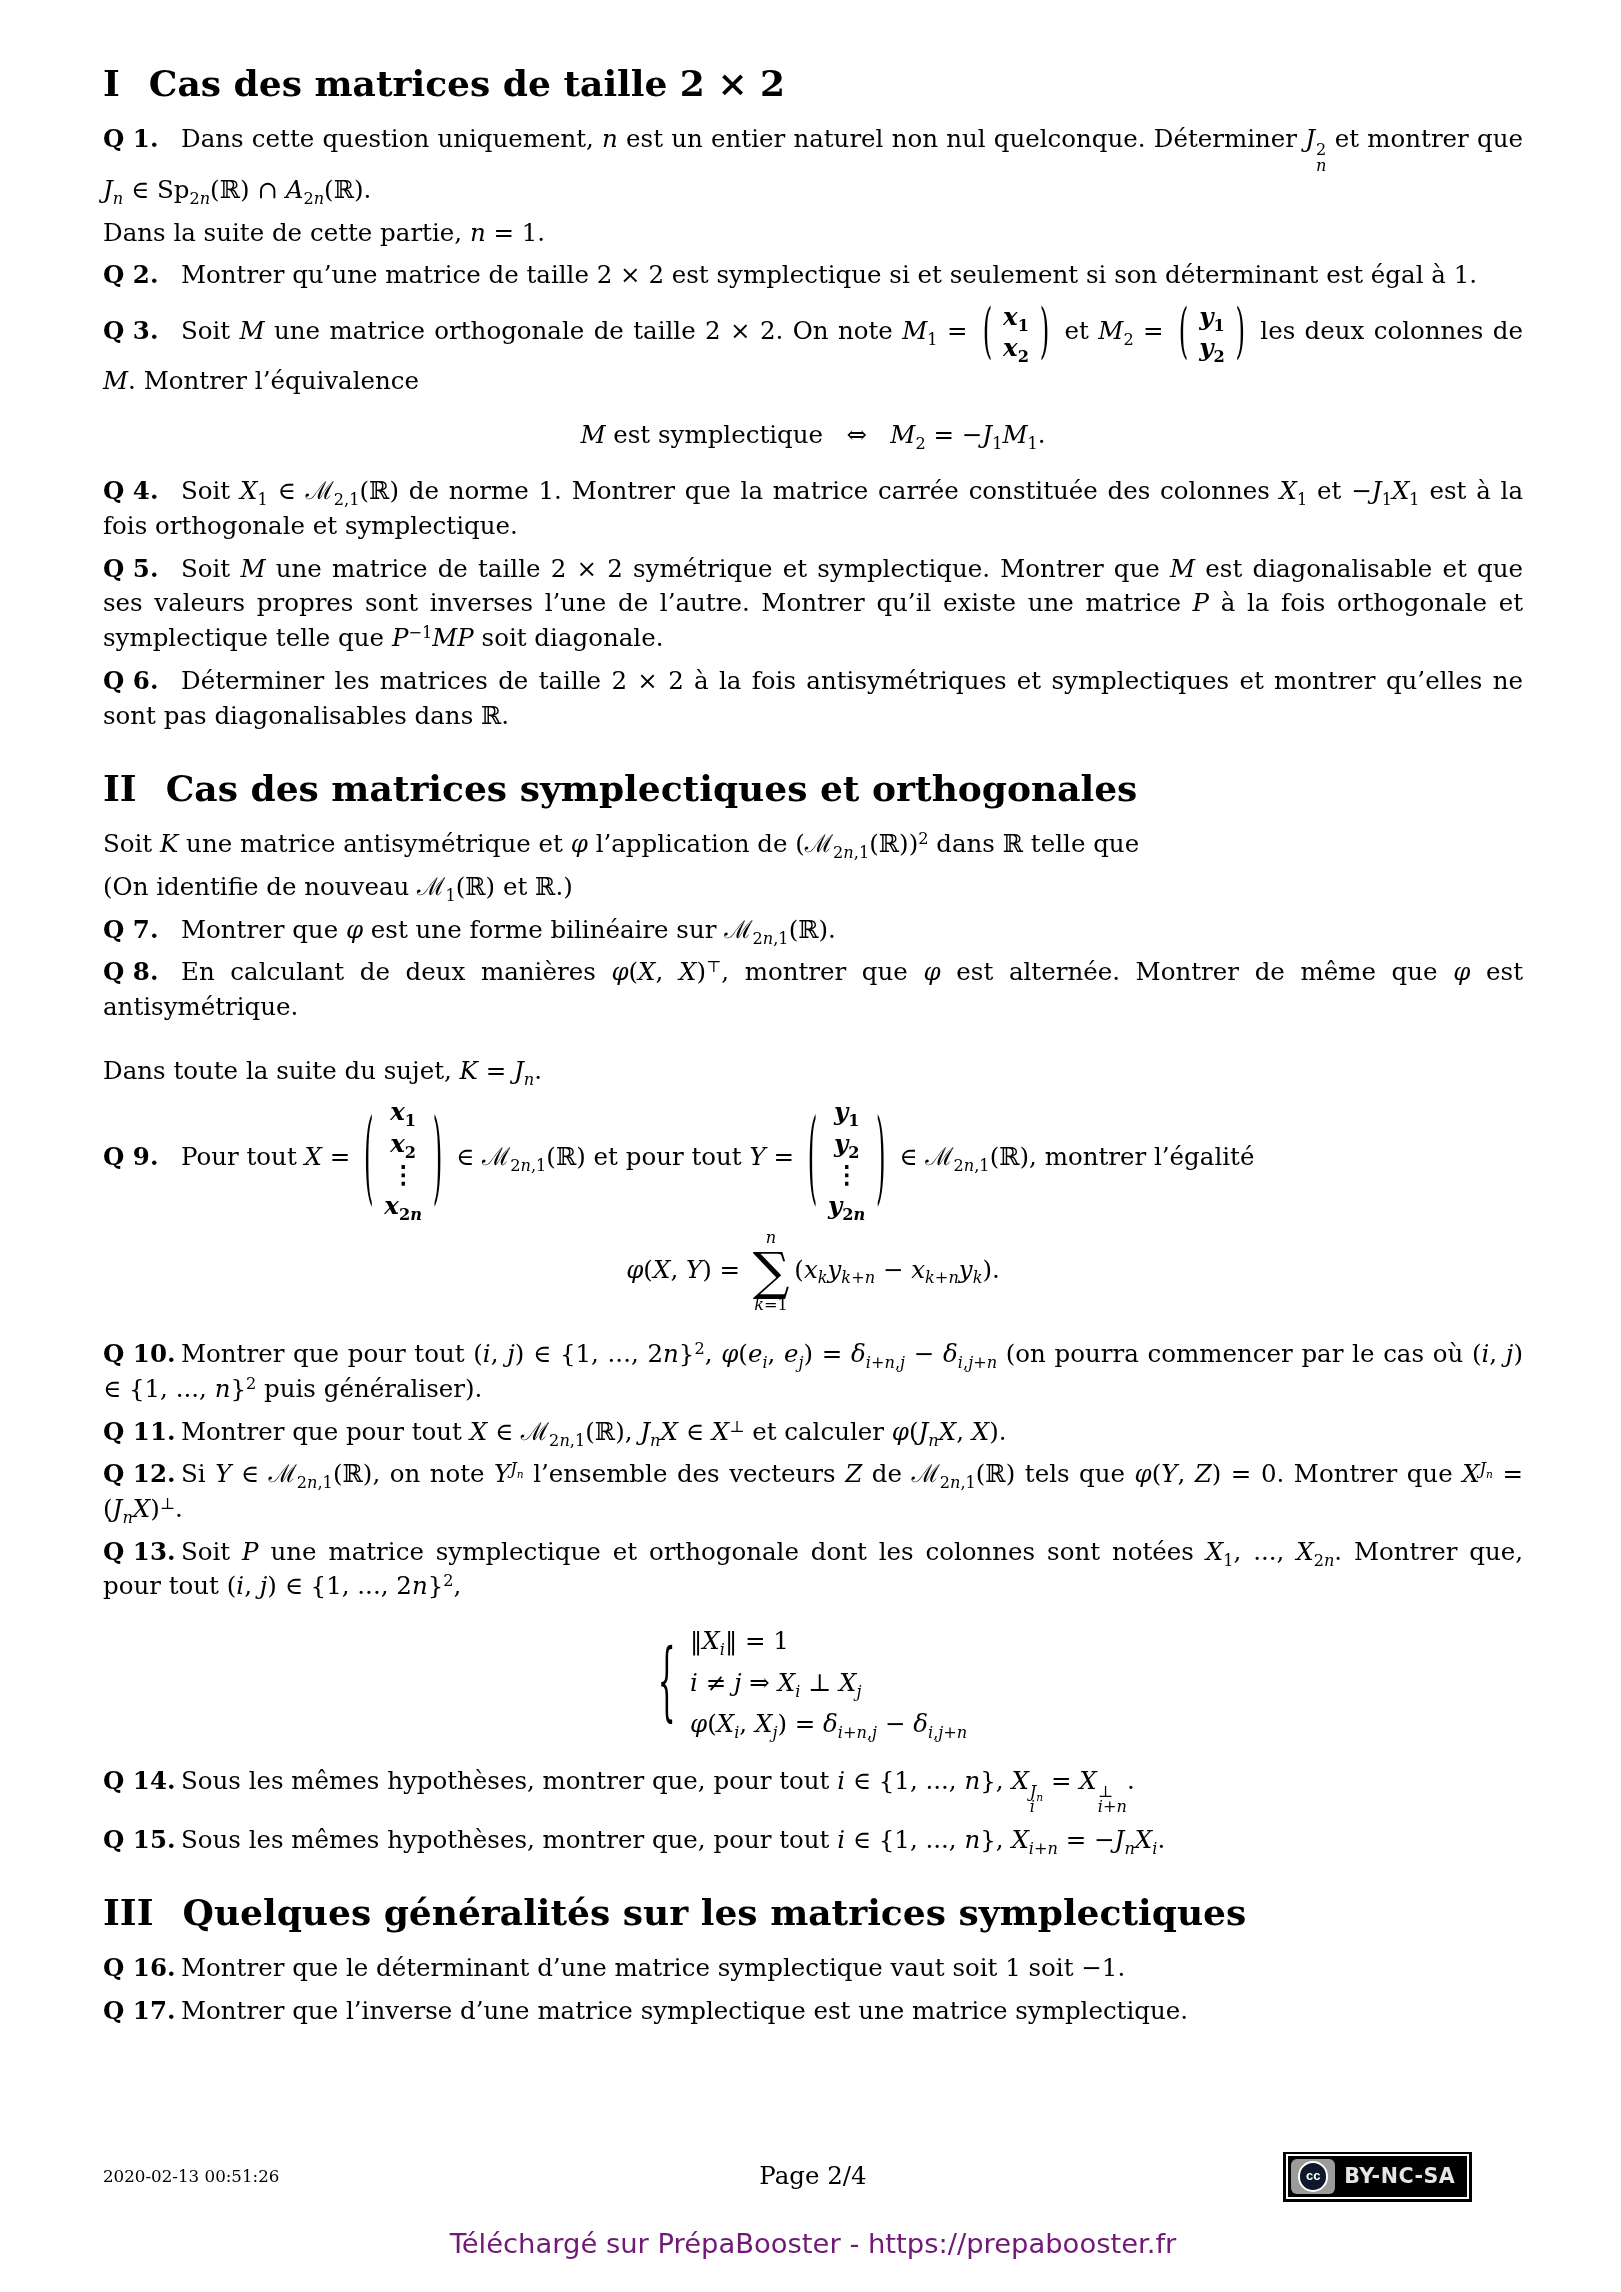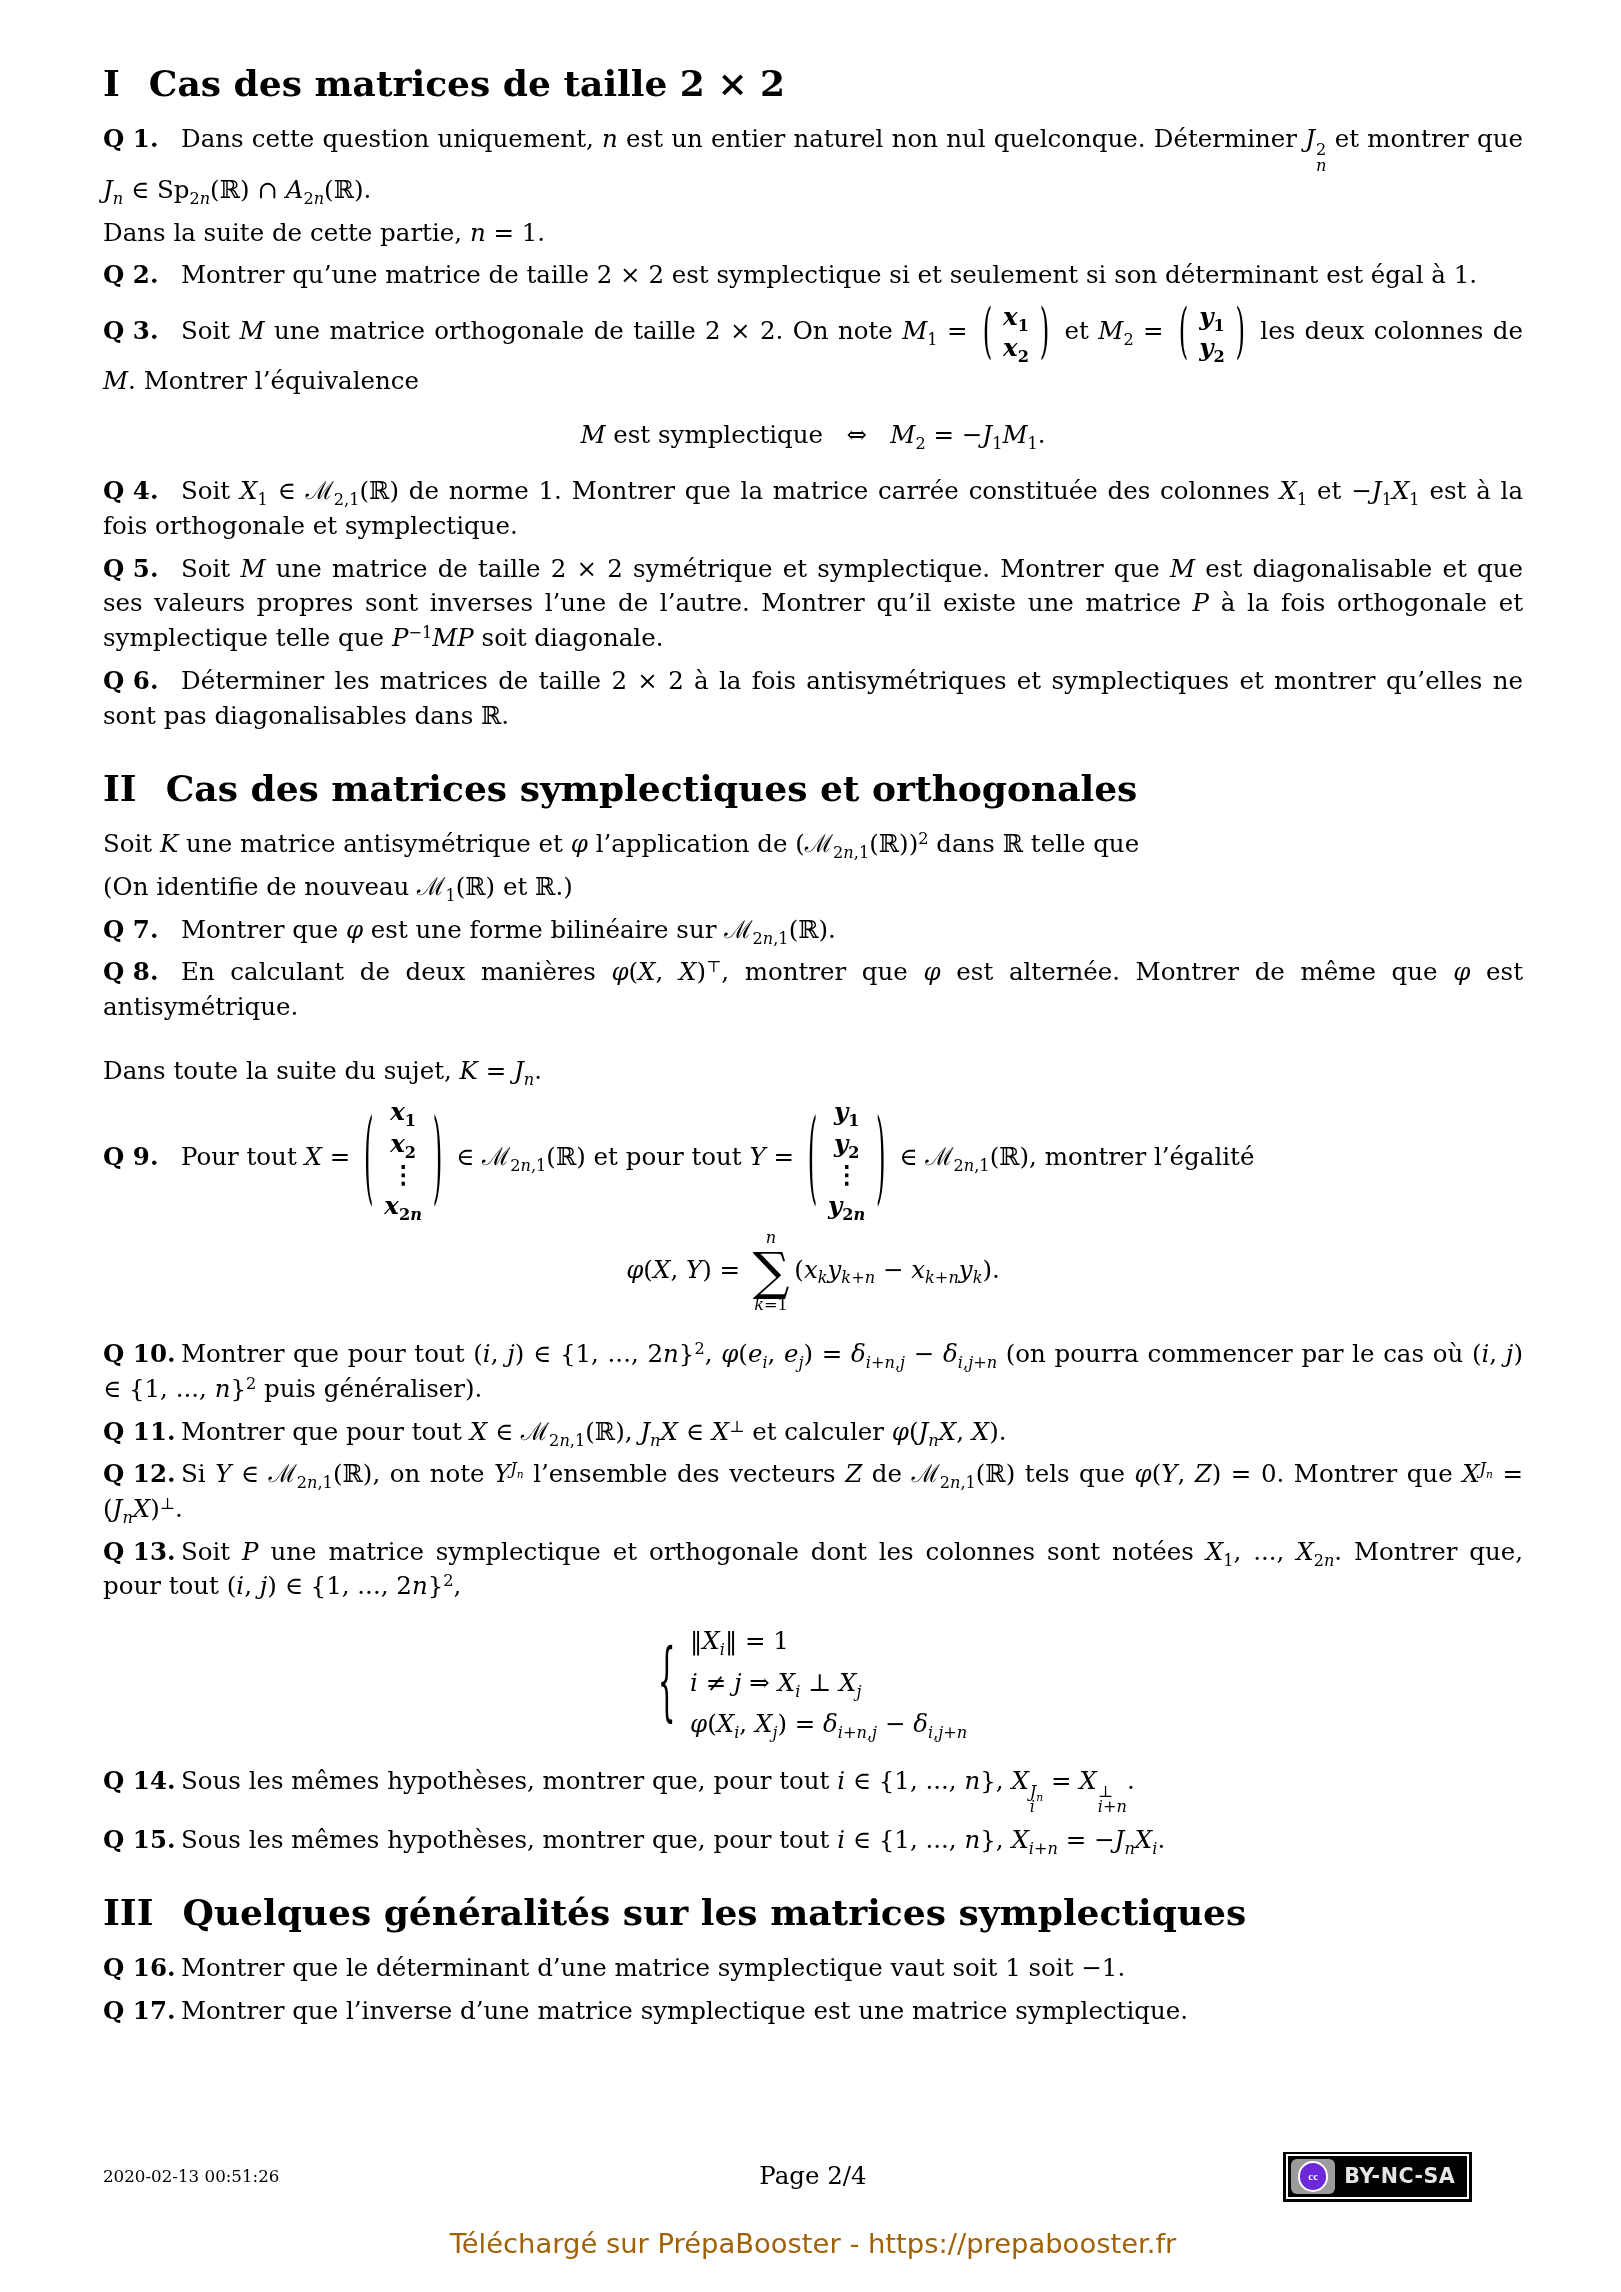--- a/index.html
+++ b/index.html
@@ -77,32 +77,32 @@
     display: inline-flex; align-items: stretch;
     background: #000; padding: 2.9px; cursor: pointer;
   }
   .cc-inner { display: inline-flex; align-items: center; border: 2px solid #fff; background: #000; }
   .cc-left {
     background: #9b9b9b; border-radius: 5.9px; margin: 2.9px;
     display: flex; align-items: center; padding: 2px 6.9px;
   }
   .cc-circle {
     width: 26.5px; height: 26.5px; border-radius: 50%;
-    background: #6d28d9; color: #fff; border: 2.9px solid #fff;
-    font-family: Liberation Serif, serif; font-weight: bold; font-size: 11px;
+    background: #0f172a; color: #fff; border: 2.9px solid #fff;
+    font-family: Liberation Sans, sans-serif; font-weight: bold; font-size: 13px;
     display: flex; align-items: center; justify-content: center;
   }
   .cc-text {
     color: #e5e5e5; font-family: "DejaVu Sans", sans-serif; font-weight: bold;
     font-size: 20.6px; padding: 0 11.8px 0 5.9px; letter-spacing: 0.5px; align-self: center;
   }
   .f-link {
     margin-top: 23.5px; text-align: center;
     font-family: "DejaVu Sans", sans-serif;
-    font-size: 27.4px; color: #a16207; cursor: pointer;
+    font-size: 27.4px; color: #701a75; cursor: pointer;
   }
 </style>
 </head>
 <body>
 
 <div class="page">
   <div class="content">
 
     <h1 class="sec"><span class="secnum">I</span><span>Cas des matrices de taille 2 × 2</span></h1>
 

